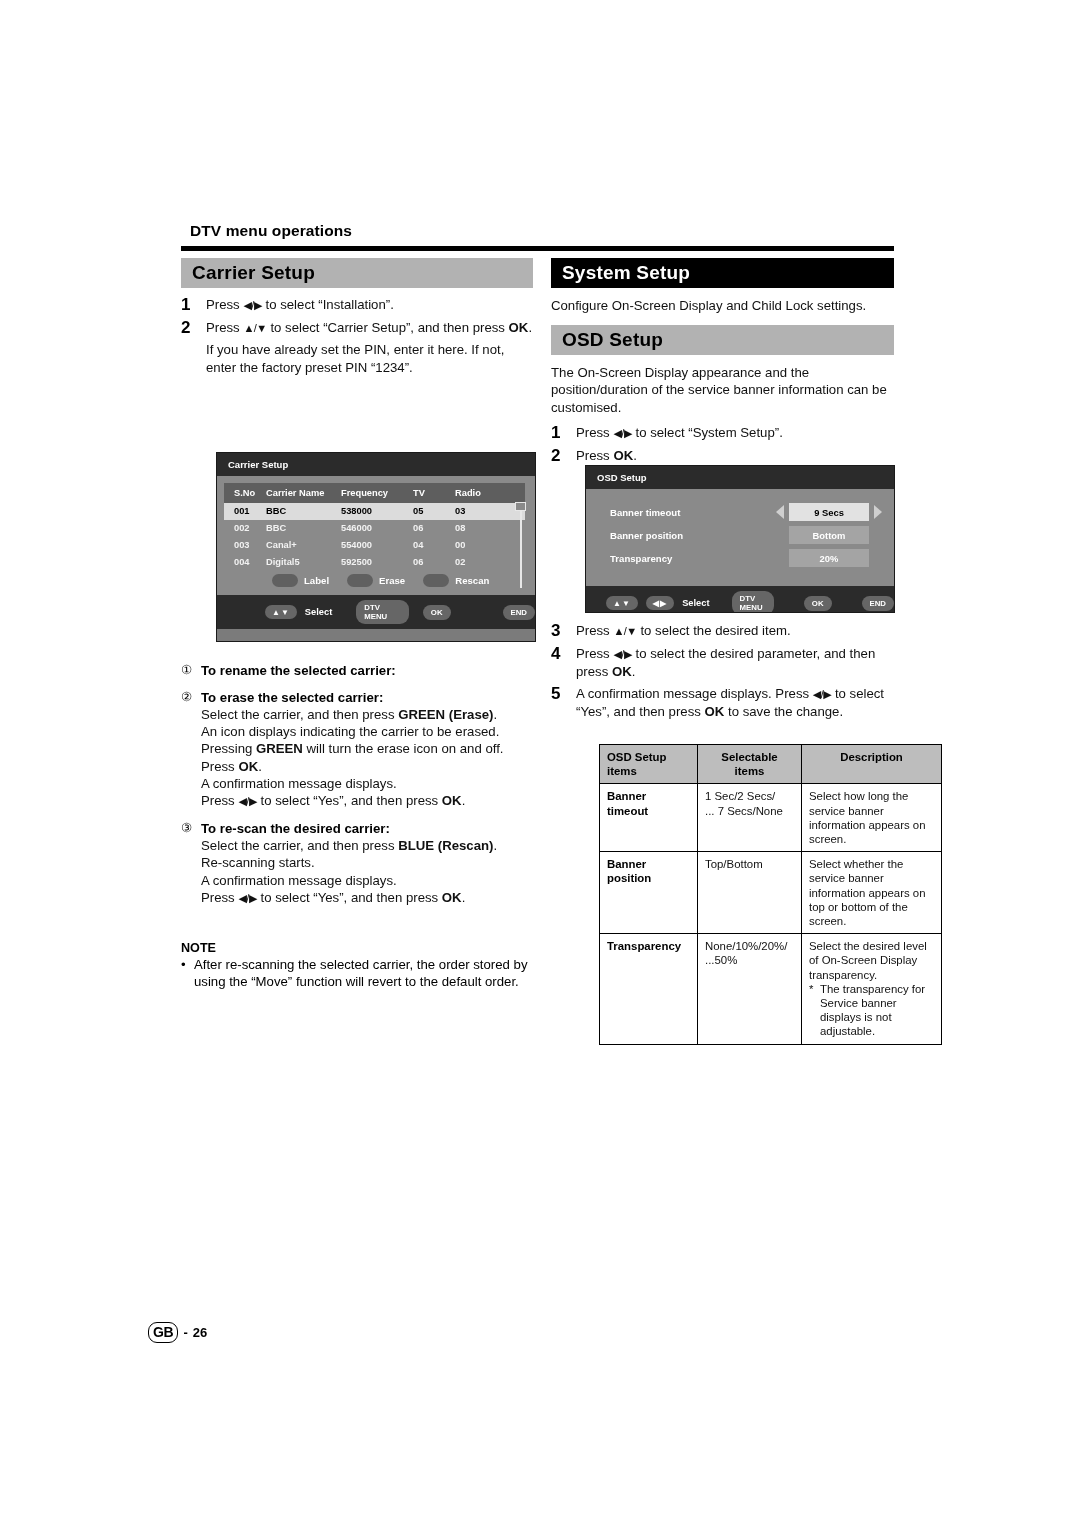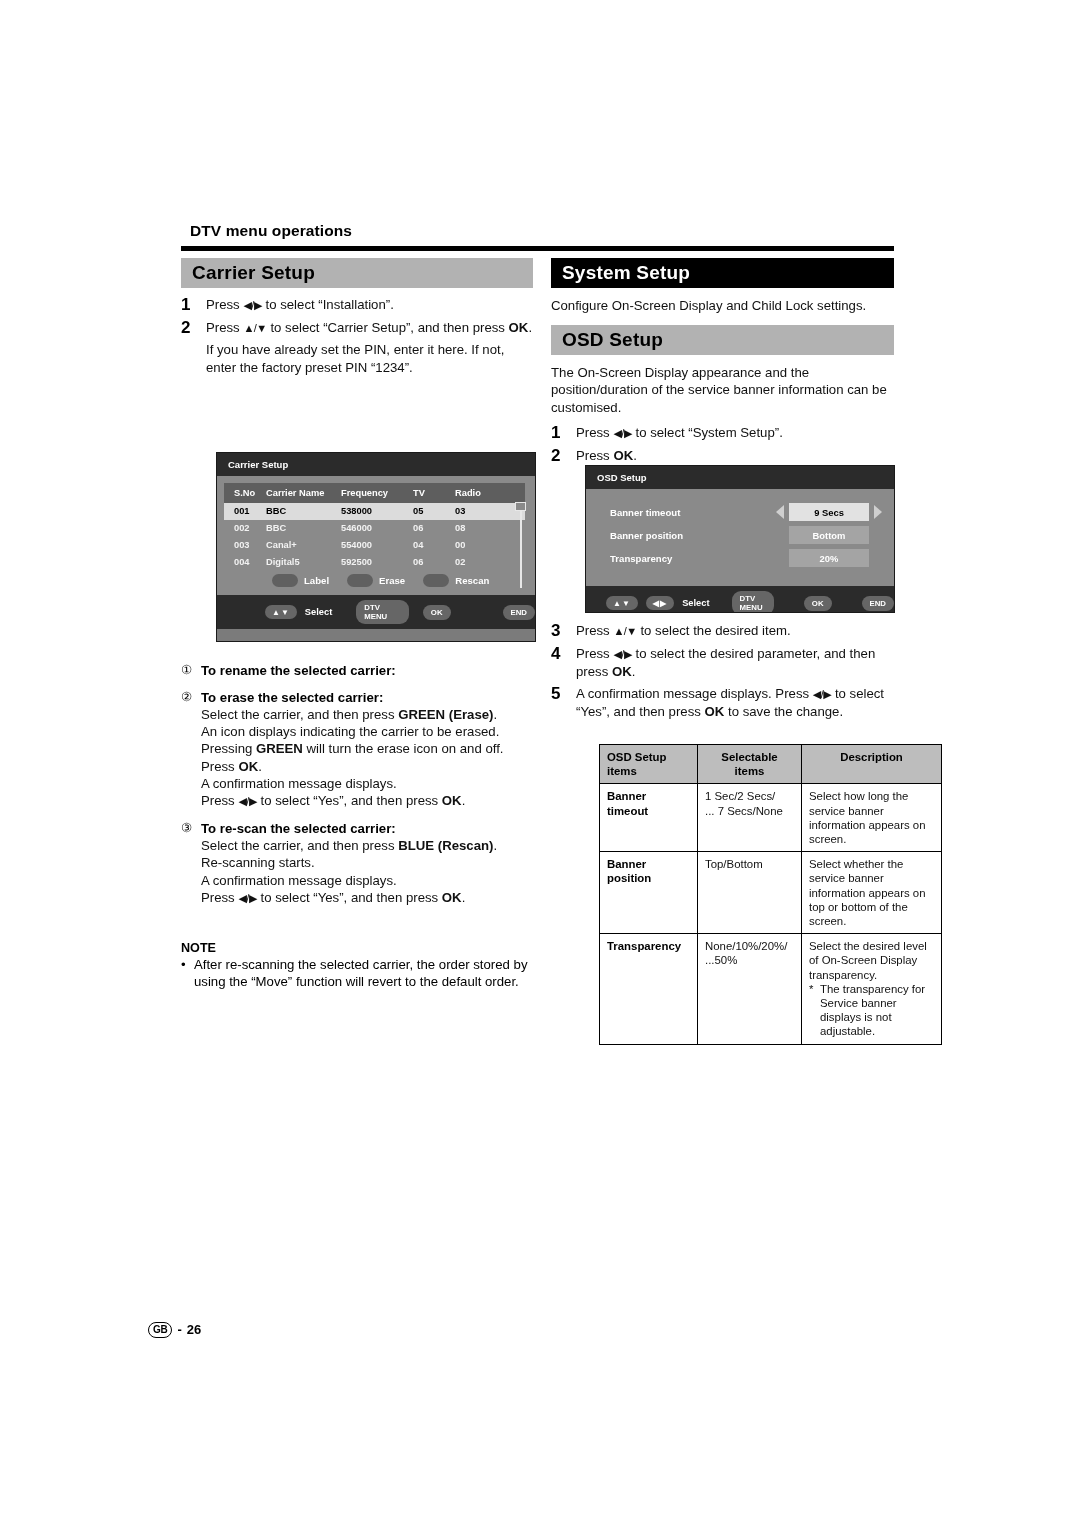--- a/index.html
+++ b/index.html
@@ -161,21 +161,21 @@
   .ref-table td.sel  { width: 104px; }
   .star-line { display: flex; margin-top: 0px; }
   .star { flex: 0 0 11px; }
 
   
   .footer { position: absolute; left: 148px; top: 1322px;
             display: flex; align-items: center; font-size: 13px; font-weight: bold; }
   .gb {
     display: inline-flex; align-items: center; justify-content: center;
     border: 1.4px solid #000; border-radius: 9px;
-    font-size: 10px; font-weight: bold; padding: 1px 4px 1.5px 4px;
+    font-size: 14px; font-weight: bold; padding: 1px 4px 1.5px 4px;
     margin-right: 5px; letter-spacing: -.3px;
   }
 </style>
 </head>
 <body>
 
 <div class="page">
 
   <div class="section-title">DTV menu operations</div>
   <div class="rule"></div>
@@ -288,21 +288,21 @@
         Pressing <b>GREEN</b> will turn the erase icon on and off.<br>
         Press <b>OK</b>.<br>
         A confirmation message displays.<br>
         Press <span class="arrows">◀/▶</span> to select “Yes”, and then press <b>OK</b>.
       </div>
     </div>
 
     <div class="cnum-item">
       <div class="cnum-head">
         <span class="circ">③</span>
-        <span>To re-scan the selected carrier:</span>
+        <span>To re-scan the desired carrier:</span>
       </div>
       <div class="cnum-body">
         Select the carrier, and then press <b>BLUE (Rescan)</b>.<br>
         Re-scanning starts.<br>
         A confirmation message displays.<br>
         Press <span class="arrows">◀/▶</span> to select “Yes”, and then press <b>OK</b>.
       </div>
     </div>
 
     <div class="note-title">NOTE</div>

